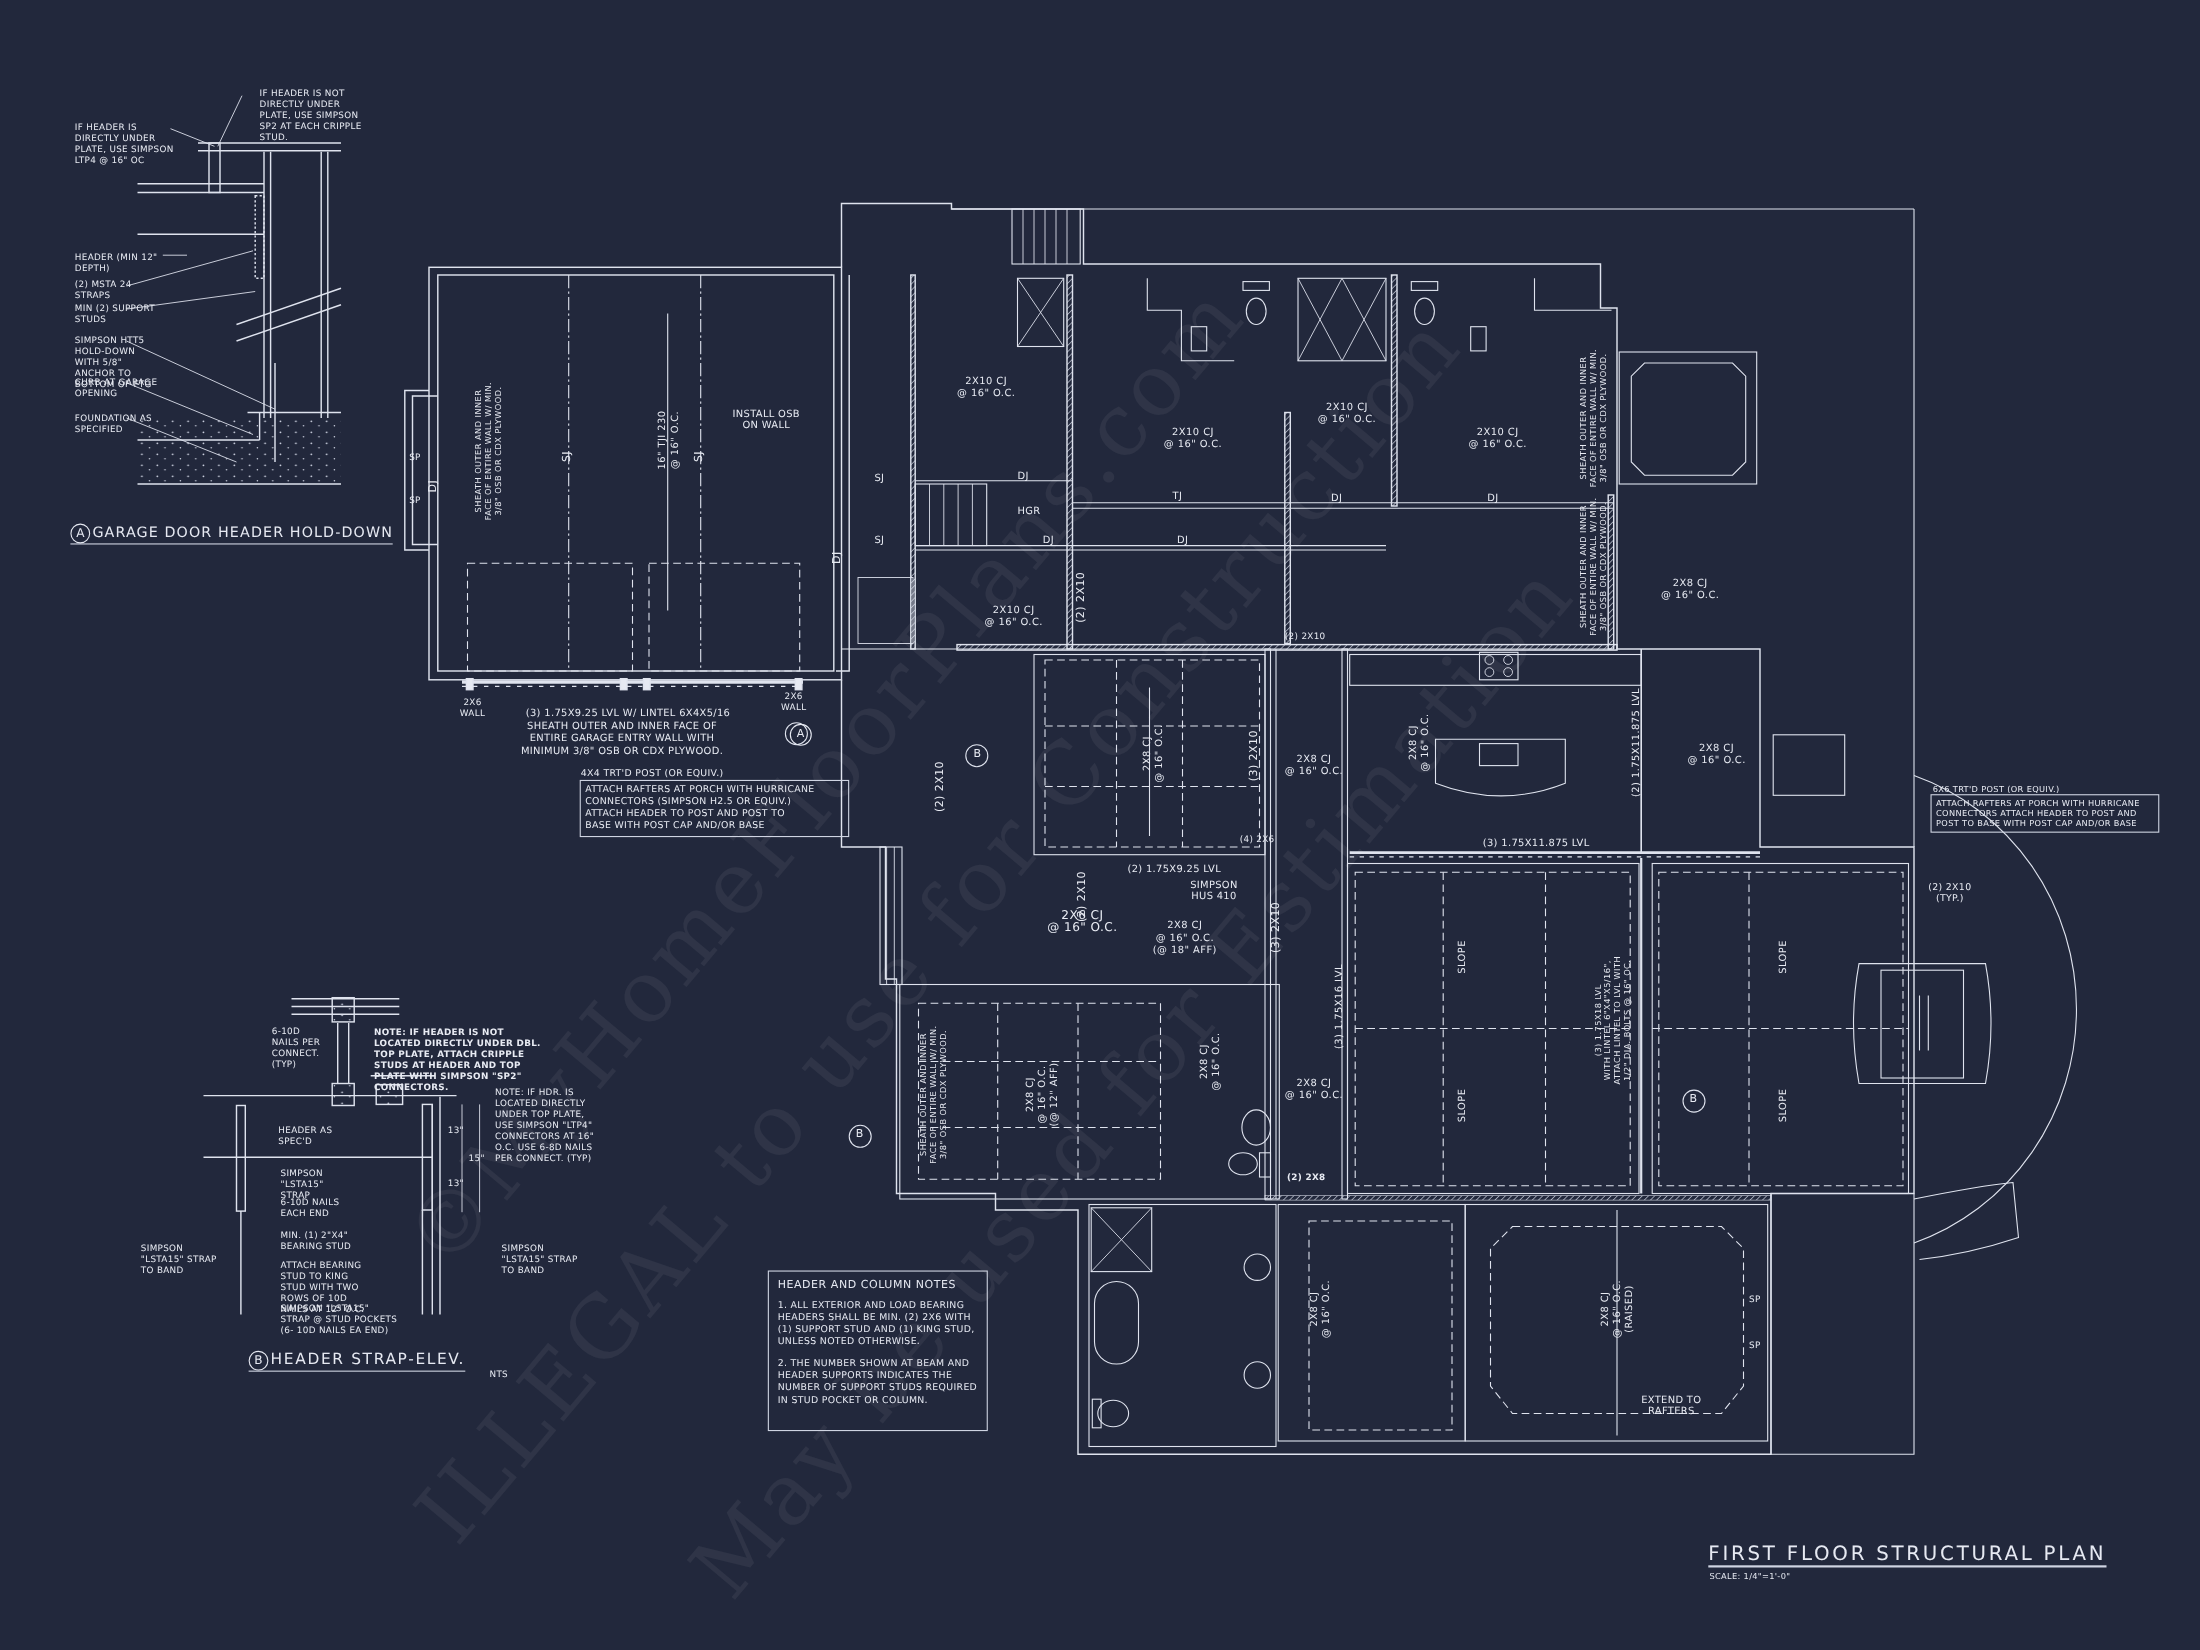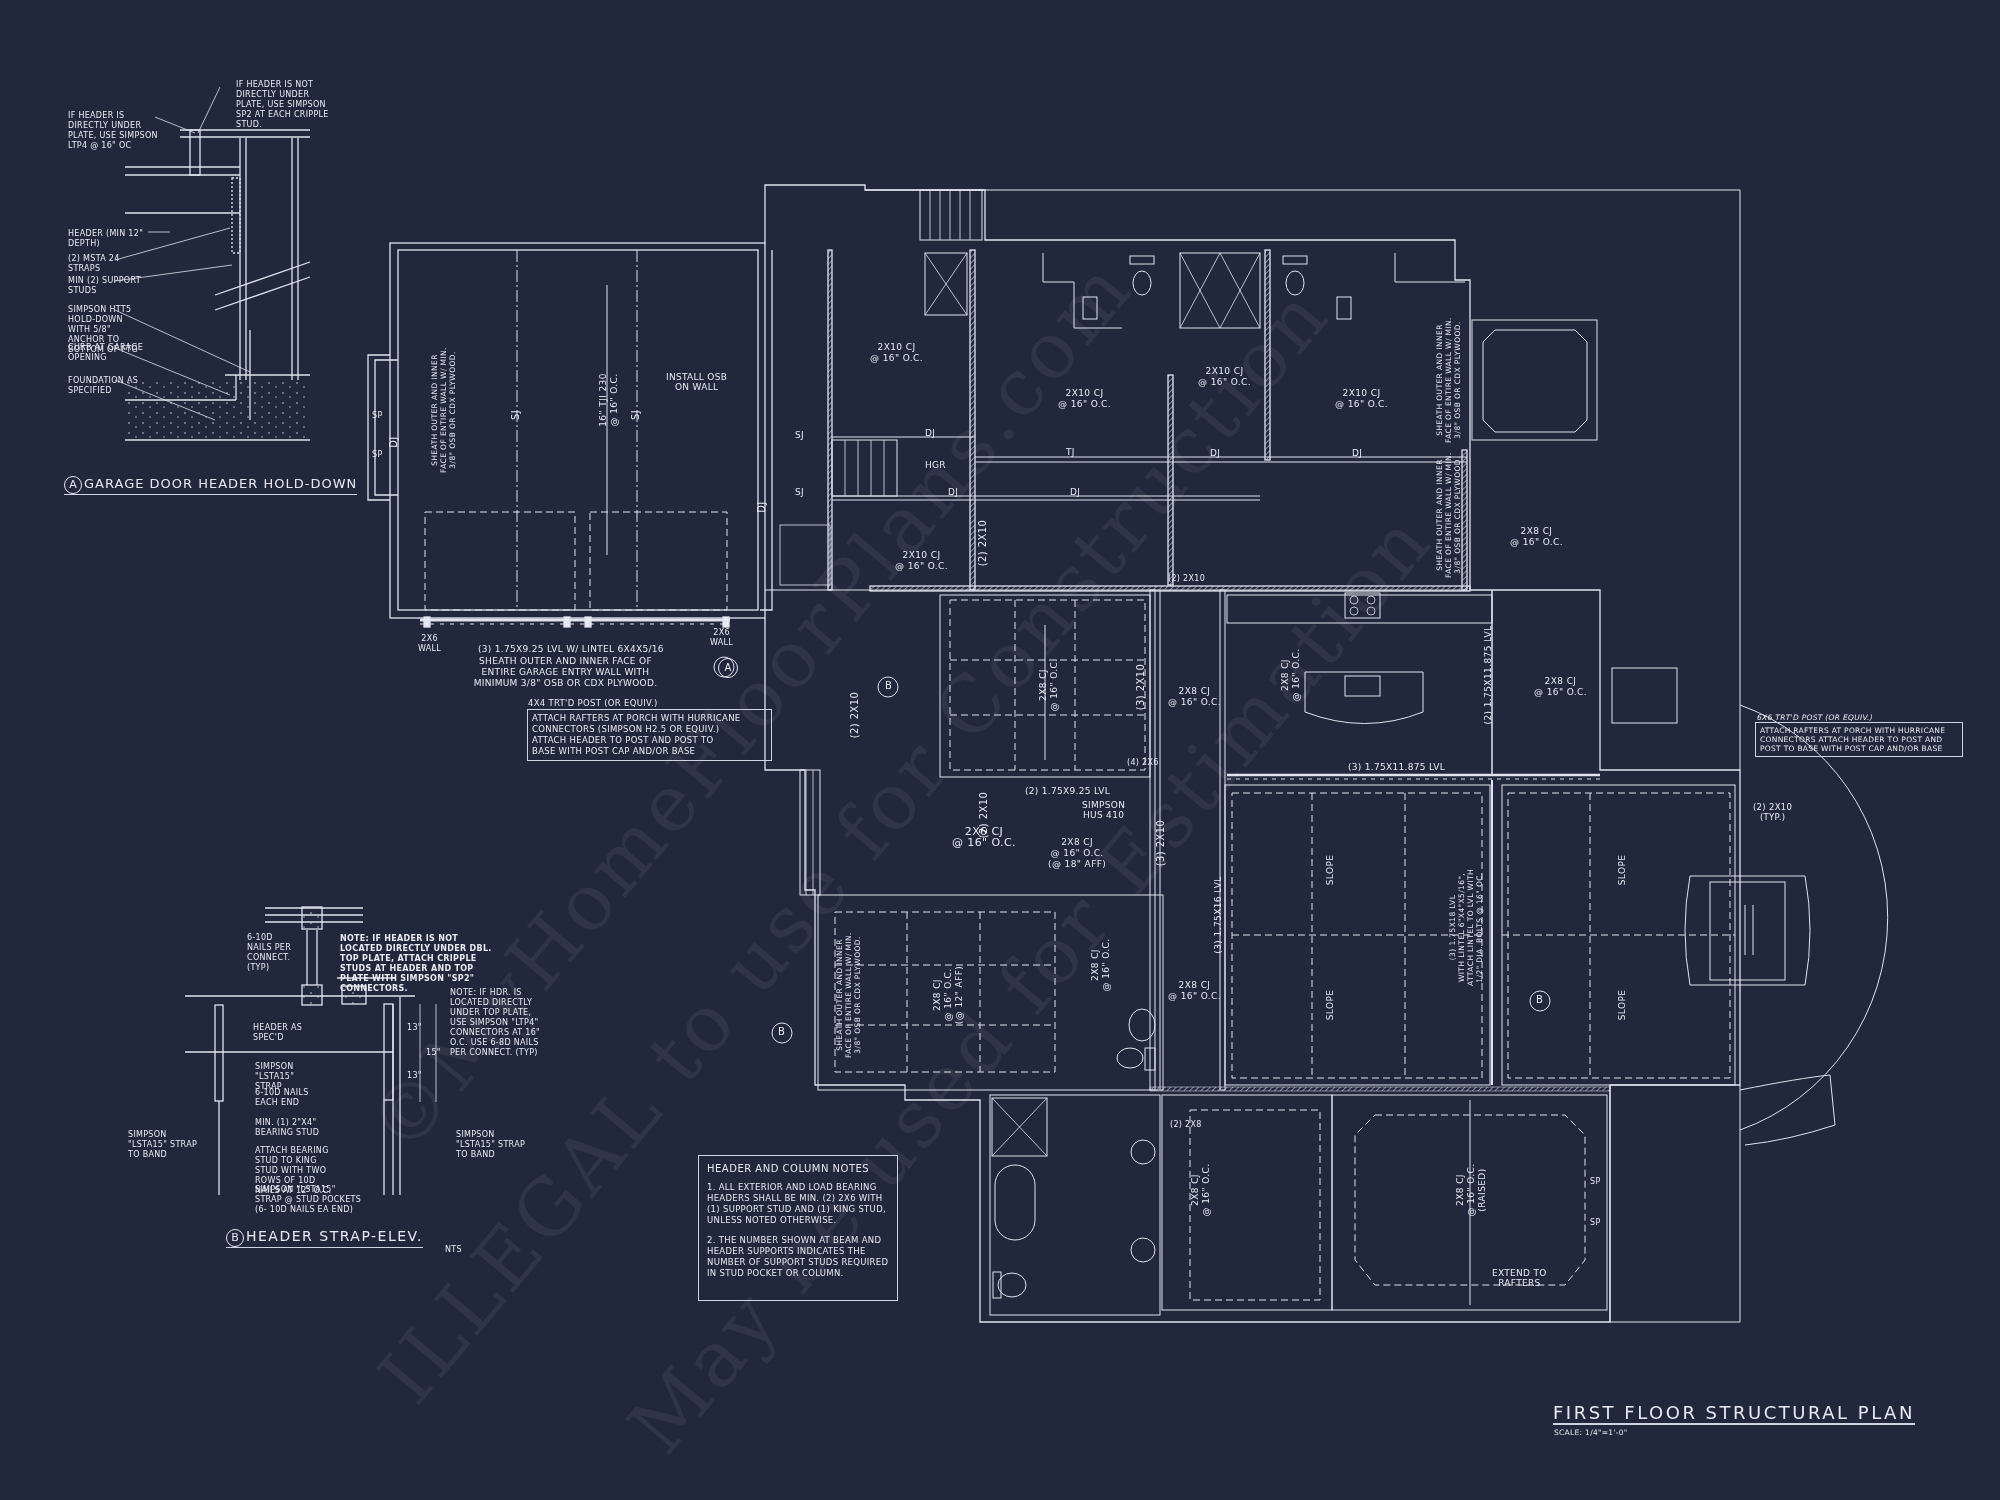--- a/index.html
+++ b/index.html
@@ -372,21 +372,21 @@
 3/8" OSB OR CDX PLYWOOD.</div>
 
 <div class="boxed" style="left:527px; top:709px; width:235px;">ATTACH RAFTERS AT PORCH WITH HURRICANE
 CONNECTORS (SIMPSON H2.5 OR EQUIV.)
 ATTACH HEADER TO POST AND POST TO
 BASE WITH POST CAP AND/OR BASE</div>
 <div class="note" style="left:528px; top:698px; font-size:8.5px;">4x4 TRT'D POST (OR EQUIV.)</div>
 <div class="boxed" style="left:1755px; top:722px; width:198px; font-size:7.5px; line-height:9px;">ATTACH RAFTERS AT PORCH WITH HURRICANE
 CONNECTORS ATTACH HEADER TO POST AND
 POST TO BASE WITH POST CAP AND/OR BASE</div>
-<div class="note" style="left:1757px; top:713px; font-size:7.5px;font-style:italic;">6x6 TRT'D POST (OR EQUIV.)</div>
+<div class="note" style="left:1757px; top:713px; font-size:7.5px;">6x6 TRT'D POST (OR EQUIV.)</div>
 <div class="note" style="left:1753px; top:802px; text-align:center; font-size:8.5px;">(2) 2x10
 (TYP.)</div>
 
 <div class="lbl vert" style="left:1038px; top:720px; width:70px; font-size:9px;">2x8 CJ
 @ 16" O.C.</div>
 <div class="lbl" style="left:1168px; top:686px; font-size:9px;">2x8 CJ
 @ 16" O.C.</div>
 <div class="lbl vert" style="left:1280px; top:710px; width:70px; font-size:9px;">2x8 CJ
 @ 16" O.C.</div>
 <div class="lbl" style="left:1534px; top:676px; font-size:9px;">2x8 CJ
@@ -403,21 +403,21 @@
 <div class="lbl vert" style="left:1448px; top:1000px; width:145px; font-size:7.5px; line-height:9px;">(3) 1.75x18 LVL
 WITH LINTEL 6"x4"x5/16",
 ATTACH LINTEL TO LVL WITH
 1/2" DIA. BOLTS @ 16" OC.</div>
 <div class="note" style="left:1168px; top:574px;">(2) 2x10</div>
 <div class="lbl vert" style="left:977px; top:568px; width:50px;">(2) 2x10</div>
 <div class="lbl vert" style="left:849px; top:740px; width:50px;">(2) 2x10</div>
 <div class="lbl vert" style="left:1135px; top:712px; width:50px;">(3) 2x10</div>
 <div class="lbl vert" style="left:1155px; top:868px; width:50px;">(3) 2x10</div>
 <div class="lbl vert" style="left:978px; top:840px; width:50px;">(2) 2x10</div>
-<div class="note" style="left:1170px; top:1120px;">(2) 2x8</div>
+<div class="note" style="left:1170px; top:1066px;font-weight:bold;">(2) 2x8</div>
 <div class="note" style="left:1127px; top:758px;">(4) 2x6</div>
 <div class="note" style="left:1082px; top:800px; text-align:center; font-size:9px;">SIMPSON
 HUS 410</div>
 <div class="lbl vert" style="left:932px; top:1030px; width:70px; font-size:9px;">2x8 CJ
 @ 16" O.C.
 (@ 12" AFF)</div>
 <div class="lbl vert" style="left:835px; top:1060px; width:130px; font-size:7.5px; line-height:9px;">SHEATH OUTER AND INNER
 FACE OF ENTIRE WALL w/ MIN.
 3/8" OSB OR CDX PLYWOOD.</div>
 <div class="lbl vert" style="left:1090px; top:1000px; width:70px; font-size:9px;">2x8 CJ

